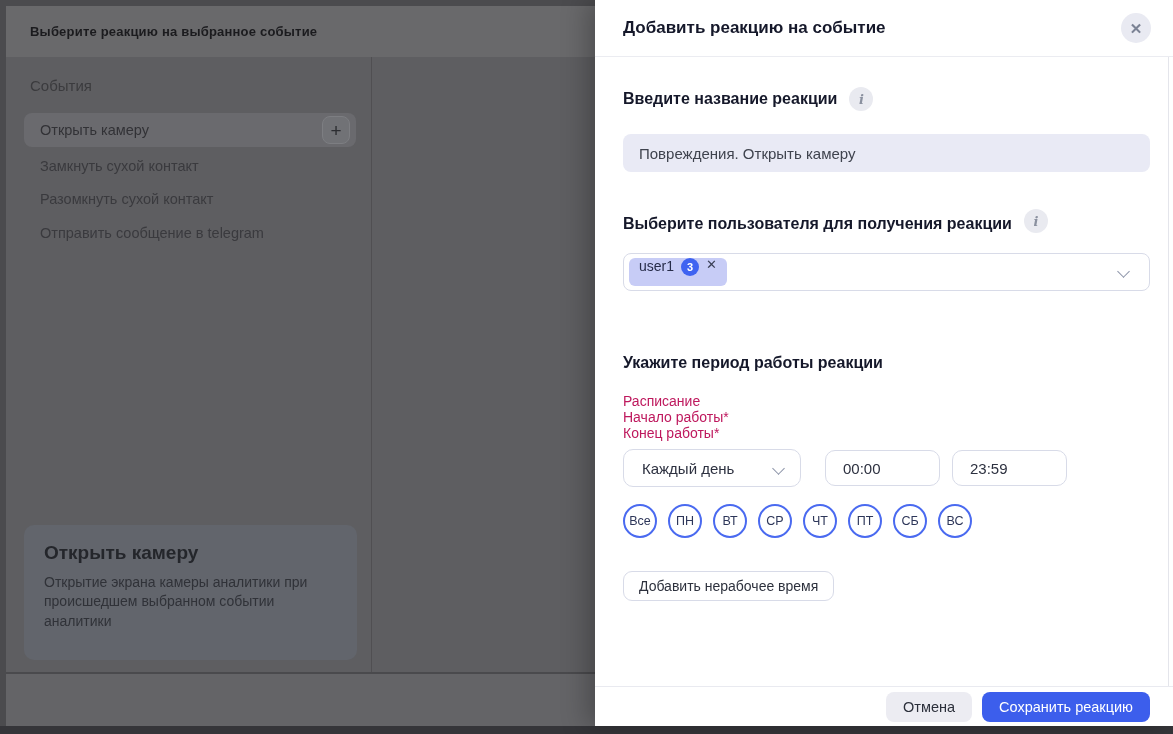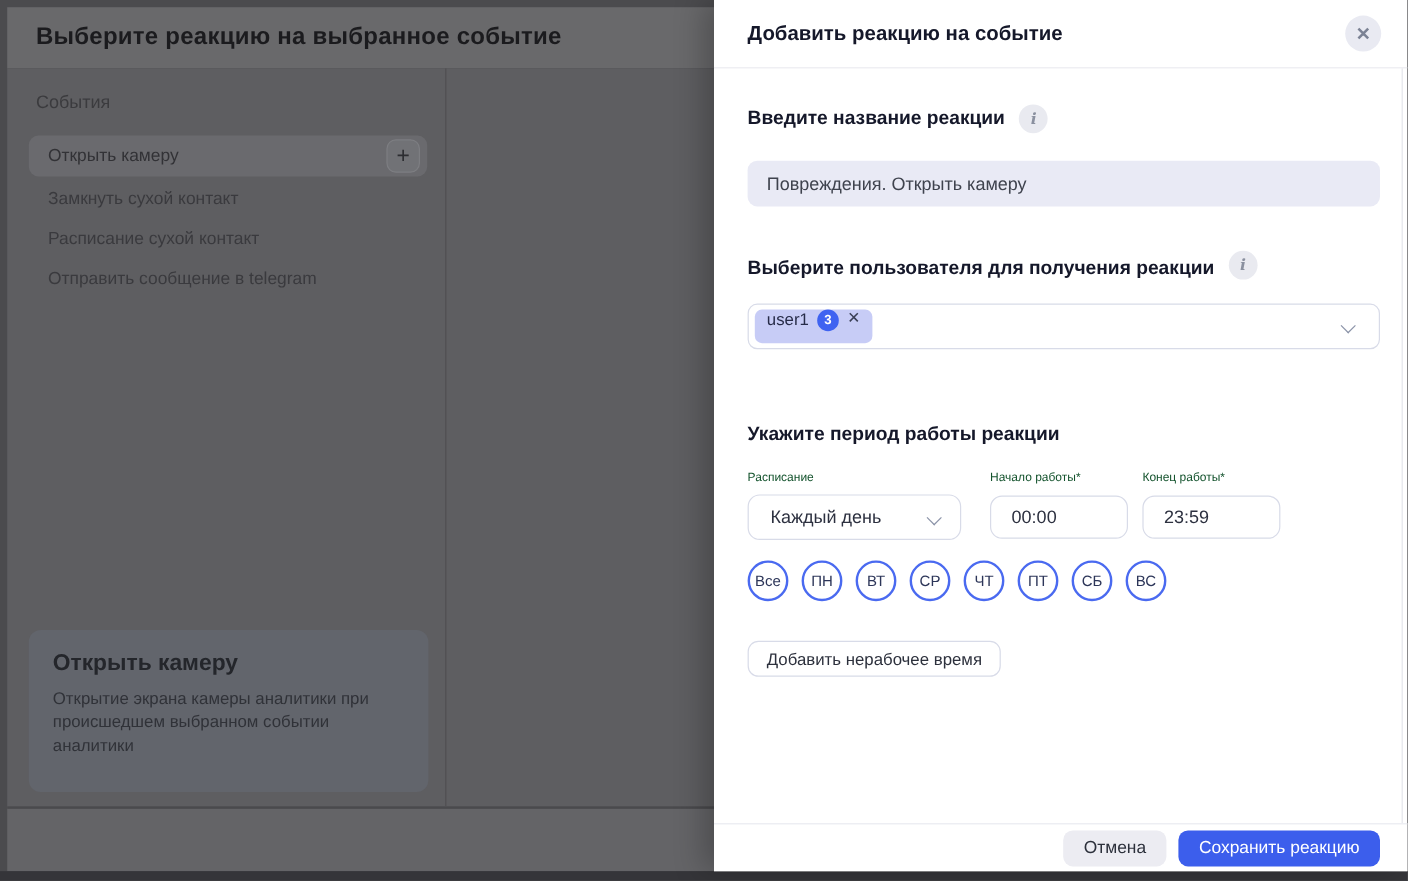--- a/index.html
+++ b/index.html
@@ -10,21 +10,21 @@
     position:relative;
     color:#1a1d2e;
   }
 
   
   .backdrop { position:absolute; inset:0; background:#4b4b4e; }
   .app-header {
     position:absolute; left:6px; top:6px; width:589px; height:51px;
     background:#69696b; display:flex; align-items:center; padding-left:24px;
   }
-  .app-header-title { font-size:20px; font-weight:700; color:#1b1b1e; letter-spacing:.2px; }
+  .app-header-title { font-size:13px; font-weight:700; color:#1b1b1e; letter-spacing:.2px; }
   .app-body {
     position:absolute; left:6px; top:57px; width:589px; height:615px;
     background:#5e5e61;
   }
   .app-vdivider { position:absolute; left:365px; top:0; width:1px; height:615px; background:#504f52; }
   .events-label { position:absolute; left:24px; top:20px; font-size:15px; color:#3b3b3e; }
   .event-selected {
     position:absolute; left:18px; top:56px; width:332px; height:34px;
     background:#6a6a6e; border-radius:8px; display:flex; align-items:center;
     padding:0 6px 0 16px; justify-content:space-between;
@@ -99,21 +99,21 @@
   .chip-remove { font-size:13px; color:#3a3f55; cursor:pointer; line-height:1; }
   .chevron {
     position:absolute; right:20px; top:13px; width:10px; height:10px; pointer-events:none;
   }
   .chevron::before {
     content:""; position:absolute; left:0; top:0; width:8px; height:8px;
     border-right:1.6px solid #8b93a8; border-bottom:1.6px solid #8b93a8;
     transform:rotate(45deg);
   }
   .h-period { margin-top:63px; }
-  .field-labels { margin-top:21px; display:flex; font-size:10px; color:#14532d; }
+  .field-labels { margin-top:21px; display:flex; font-size:14px; color:#be185d;flex-direction:column; }
   .fl-schedule { width:202px; }
   .fl-start { width:127px; }
   .controls-row { margin-top:8px; display:flex; align-items:center; }
   .schedule-select {
     width:178px; height:38px; border:1px solid #d8dbe8; border-radius:10px;
     position:relative; display:flex; align-items:center; padding-left:18px;
     font-size:15px; color:#2d3140; margin-right:24px; cursor:pointer;
   }
   .schedule-select .chevron { right:16px; top:14px; }
   .time-input {
@@ -157,21 +157,21 @@
   <div class="app-body">
     <span class="events-label">События</span>
 
     <div class="event-selected">
       <span class="event-selected-label">Открыть камеру</span>
       <button class="plus-btn">+</button>
     </div>
 
     <ul class="event-list">
       <li>Замкнуть сухой контакт</li>
-      <li>Расписание сухой контакт</li>
+      <li>Разомкнуть сухой контакт</li>
       <li>Отправить сообщение в telegram</li>
     </ul>
 
     <div class="event-card">
       <div class="event-card-title">Открыть камеру</div>
       <div class="event-card-desc">Открытие экрана камеры аналитики при происшедшем выбранном событии аналитики</div>
     </div>
 
     <div class="app-vdivider"></div>
   </div>

